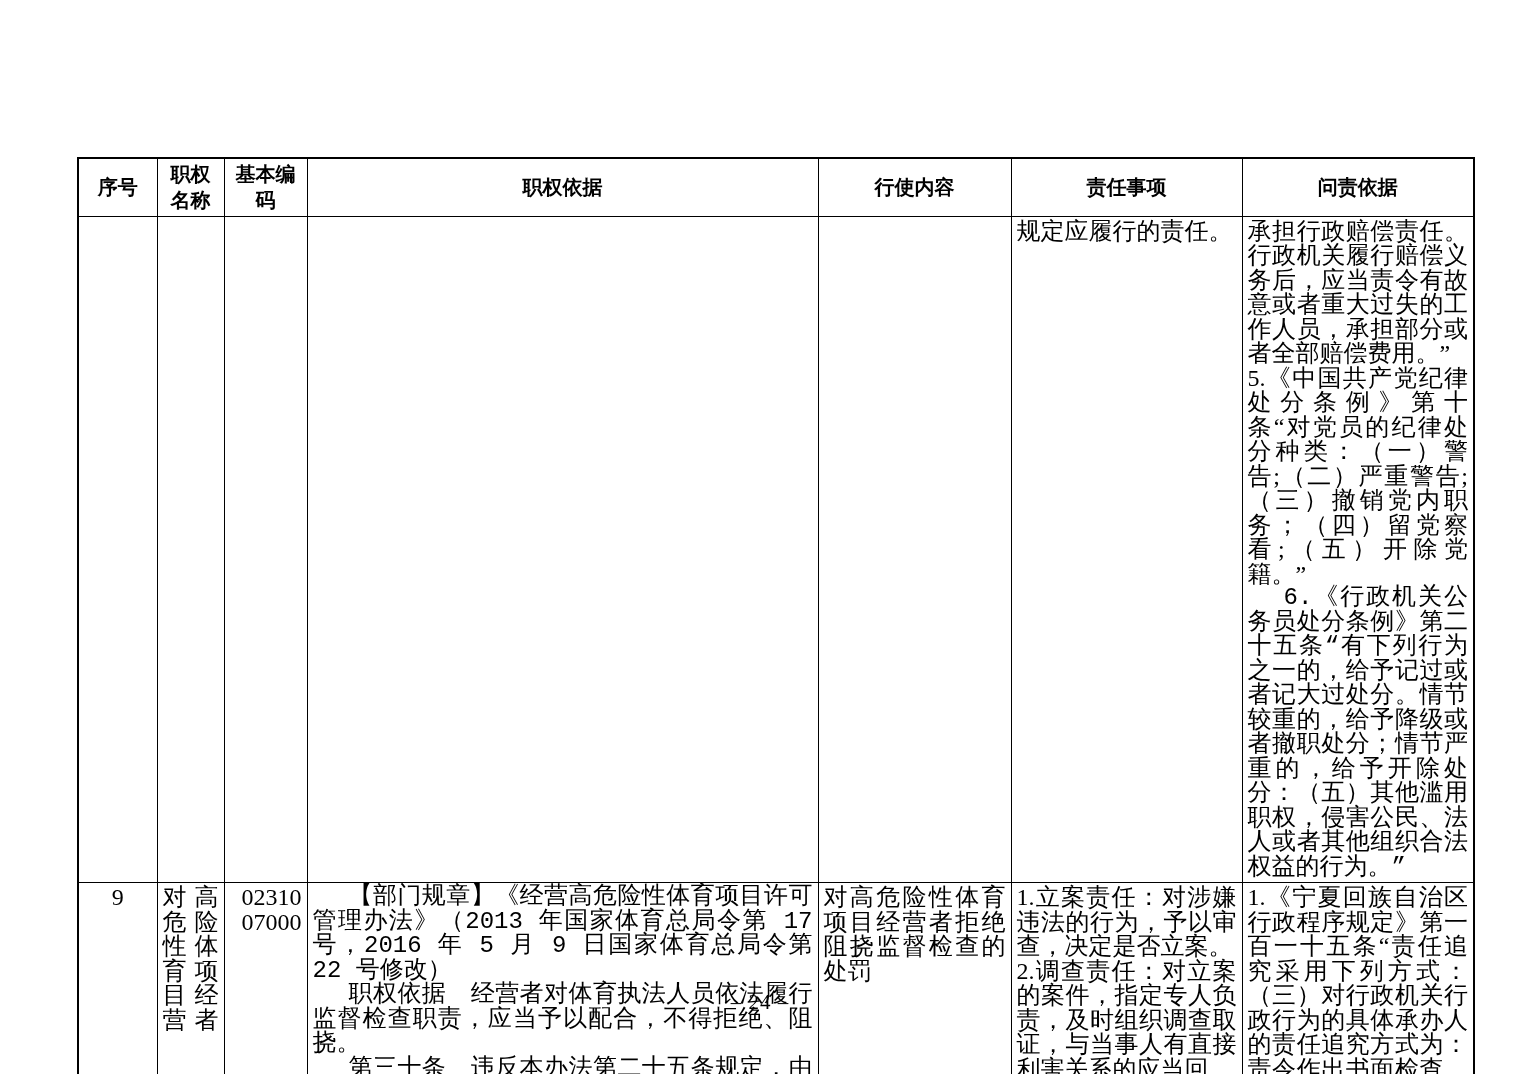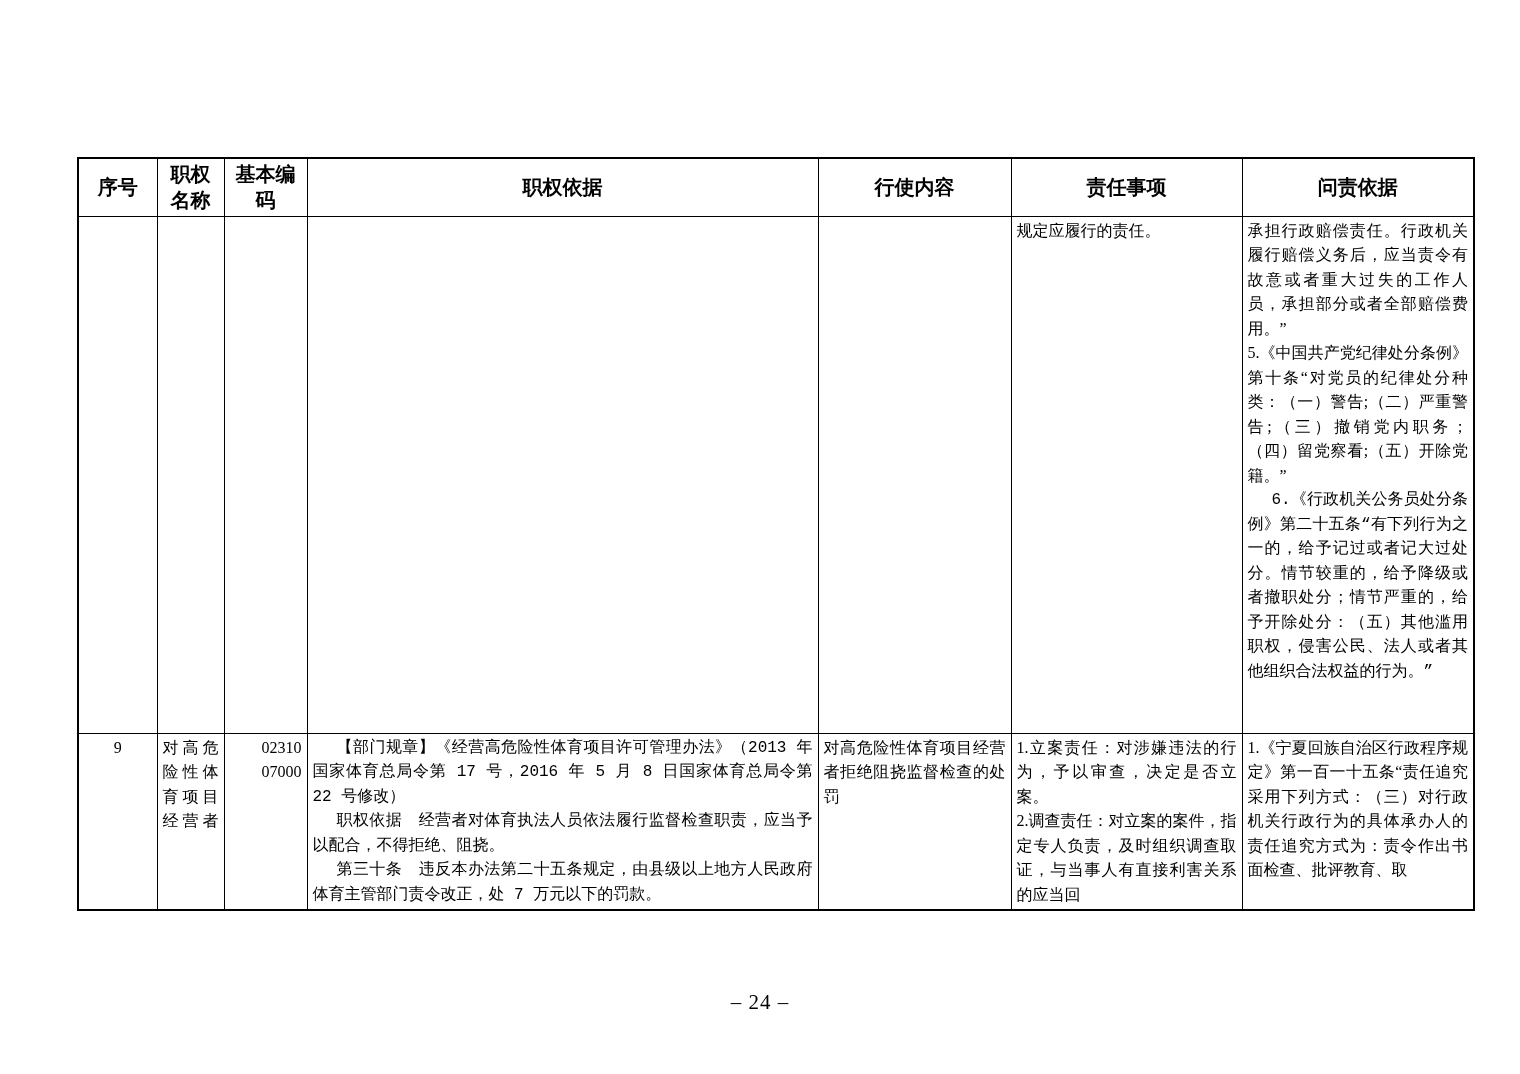--- a/index.html
+++ b/index.html
@@ -26,21 +26,21 @@
   table.powers th {
     font-size: 20px;
     font-weight: bold;
     line-height: 26px;
     text-align: center;
     vertical-align: middle;
     padding: 2px 4px;
     overflow: hidden;
   }
   table.powers td {
-    font-size: 16px;
+    font-size: 24px;
     line-height: 24.5px;
     vertical-align: top;
     padding: 2px 5px;
     overflow: hidden;
   }
   tr.header-row { height: 58px; }
   tr.row-0 { height: 517px; }
   tr.row-1 { height: 175px; }
 
   td.c-seq { text-align: center; vertical-align: middle; }
@@ -108,21 +108,21 @@
             <div class="para">承担行政赔偿责任。行政机关履行赔偿义务后，应当责令有故意或者重大过失的工作人员，承担部分或者全部赔偿费用。”</div>
             <div class="para">5.《中国共产党纪律处分条例》第十条“对党员的纪律处分种类：（一）警告;（二）严重警告;（三）撤销党内职务；（四）留党察看;（五）开除党籍。”</div>
             <div class="para ind">6.《行政机关公务员处分条例》第二十五条“有下列行为之一的，给予记过或者记大过处分。情节较重的，给予降级或者撤职处分；情节严重的，给予开除处分：（五）其他滥用职权，侵害公民、法人或者其他组织合法权益的行为。”</div>
           </td>
       </tr>
       <tr class="row-1">
         <td class="c-seq">9</td>
         <td class="c-name">对高危险性体育项目经营者</td>
         <td class="c-code">02310 07000</td>
         <td class="c-basis">
-            <div class="para ind">【部门规章】《经营高危险性体育项目许可管理办法》（2013 年国家体育总局令第 17 号，2016 年 5 月 8 日国家体育总局令第 22 号修改）</div>
+            <div class="para ind">【部门规章】《经营高危险性体育项目许可管理办法》（2013 年国家体育总局令第 17 号，2016 年 5 月 9 日国家体育总局令第 22 号修改）</div>
             <div class="para ind">职权依据　经营者对体育执法人员依法履行监督检查职责，应当予以配合，不得拒绝、阻挠。</div>
             <div class="para ind">第三十条　违反本办法第二十五条规定，由县级以上地方人民政府体育主管部门责令改正，处 7 万元以下的罚款。</div>
           </td>
         <td class="c-content">对高危险性体育项目经营者拒绝阻挠监督检查的处罚</td>
         <td class="c-duty">
             <div class="para">1.立案责任：对涉嫌违法的行为，予以审查，决定是否立案。</div>
             <div class="para">2.调查责任：对立案的案件，指定专人负责，及时组织调查取证，与当事人有直接利害关系的应当回</div>
           </td>
         <td class="c-acc">
             <div class="para">1.《宁夏回族自治区行政程序规定》第一百一十五条“责任追究采用下列方式：（三）对行政机关行政行为的具体承办人的责任追究方式为：责令作出书面检查、批评教育、取</div>

